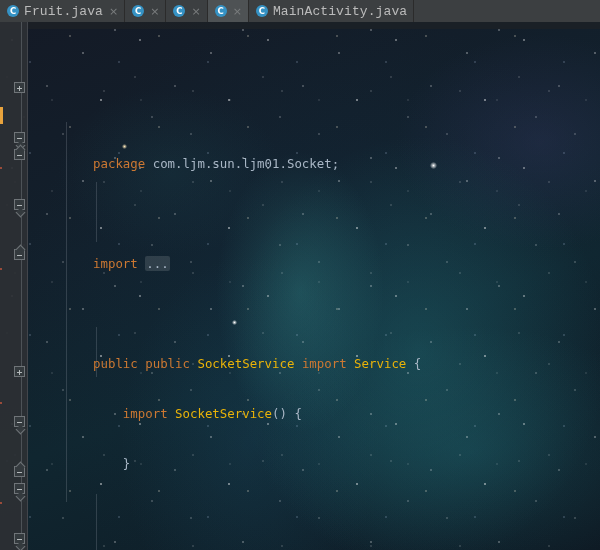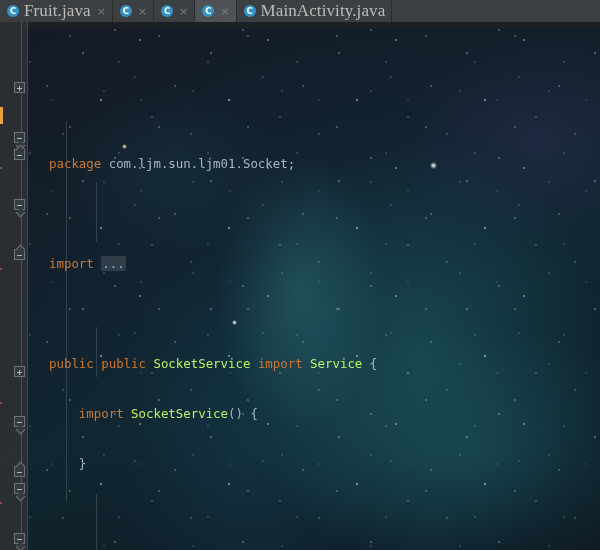--- a/index.html
+++ b/index.html
@@ -25,22 +25,22 @@
     padding:0 6px 0 7px;
     gap:5px;
     background:#3c3f41;
     border-right:1px solid #2b2b2b;
     flex:0 0 auto;
     white-space:nowrap;
     cursor:default;
   }
   .tab.active{ background:#4e5254; }
   .tab .tname{
-    font-family:Liberation Serif, serif;
-    font-size:17px;
+    font-family:Liberation Mono, monospace;
+    font-size:13px;
     color:#bbbbbb;
     letter-spacing:.1px;
     position:relative;
   }
   .tab.active .tname{ color:#d8d8d8; }
   .tab.active .tname::after{
     content:"";
     position:absolute;left:0;right:0;bottom:-2px;height:3px;
     background-image:
       radial-gradient(circle at 1px 2.2px, #d33a2e 1.1px, rgba(0,0,0,0) 1.4px),
@@ -165,32 +165,32 @@
   }
 
   
   .code{
     position:absolute;left:28px;top:0;right:0;height:528px;
     font-family:"DejaVu Sans Mono",monospace;
     font-size:12.4px;
     line-height:16.7px;
     white-space:pre;
   }
-  .line{ height:16.7px; position:relative; padding-left:21px; }
+  .line{ height:16.7px; position:relative; padding-left:21px;margin-left:44px; }
   .topshade{
     position:absolute;left:0;top:0;width:600px;height:7px;
     background:rgba(30,33,38,.75);
   }
   .indent{
     position:absolute;top:0;width:1px;background:rgba(150,160,170,.25);
   }
 
   
   .kw   {color:#cc7832;}
-  .cls  {color:#bef264;}
+  .cls  {color:#eab308;}
   .plain{color:#a9b7c6;}
   .fold-ph{
     background:rgba(255,255,255,.13);
     color:#a9b7c6;
     border-radius:2px;
     padding:0 1px;
   }
 </style>
 </head>
 <body>

